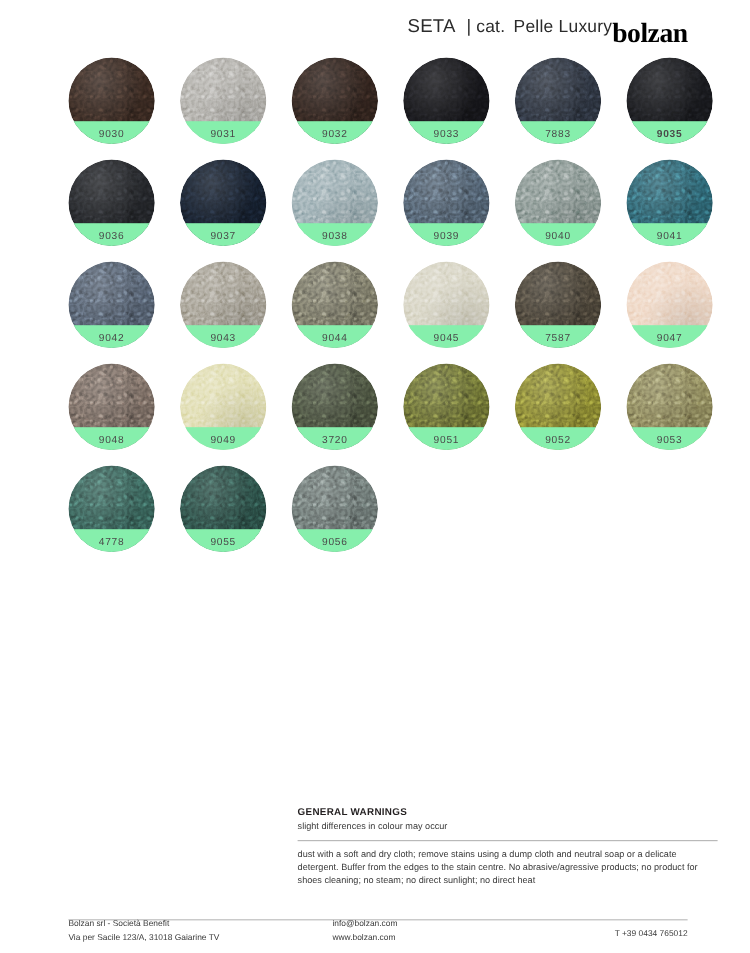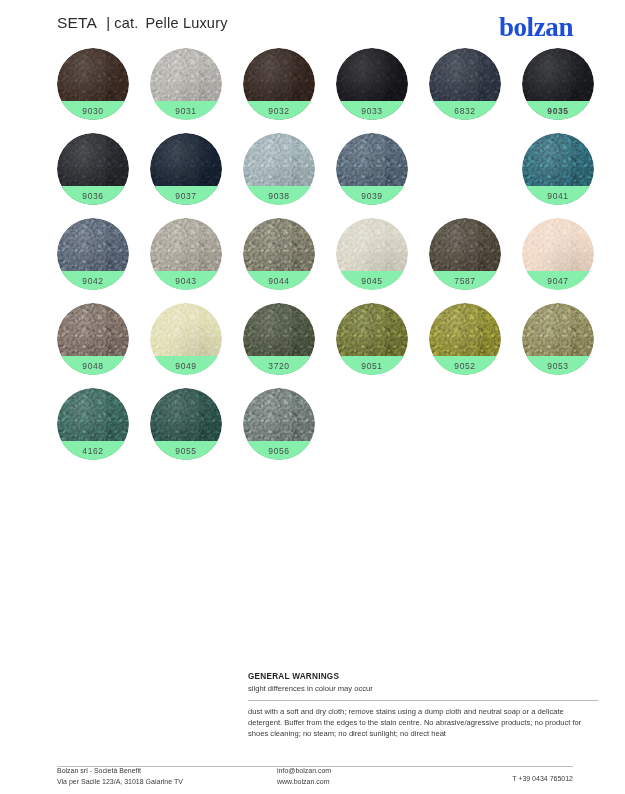--- a/index.html
+++ b/index.html
@@ -24,21 +24,21 @@
 
   
   .header {
     position: absolute;
     left: 57px;
     top: 6px;
     right: 52px;
     height: 34px;
     display: flex;
     align-items: center;
-    justify-content: space-between;
+    justify-content: flex-end;
   }
   .title-line {
     display: flex;
     align-items: baseline;
     font-size: 15.5px;
     letter-spacing: 0.2px;
     color: #2b2b2b;
     white-space: nowrap;
   }
   .title-main { font-size: 15.5px; }
@@ -46,23 +46,23 @@
     margin: 0 4px 0 9px;
     color: #2b2b2b;
     font-size: 15px;
   }
   .title-cat { font-size: 14.5px; }
   .title-name { font-size: 14.5px; margin-left: 7px; }
 
   .logo {
     font-family: "Liberation Serif", serif;
     font-weight: 700;
-    font-size: 27px;
+    font-size: 23px;
     letter-spacing: -0.4px;
-    color: #1d4ed8;
+    color: #000000;
     line-height: 1;
     margin-top: 8px;
   }
 
   
   .grid {
     position: absolute;
     left: 57px;
     top: 48px;
     width: 530px;
@@ -254,21 +254,21 @@
           <div class="label-band">
             <span>9033</span>
           </div>
         </div>
         <div class="swatch" style="left: 372px;">
           <div class="swatch-color" style="background:#2e3541"></div>
           <div class="grain"></div>
           <div class="grain-2"></div>
           <div class="sheen"></div>
           <div class="label-band">
-            <span>6832</span>
+            <span>7883</span>
           </div>
         </div>
         <div class="swatch" style="left: 465px; font-weight: bold;">
           <div class="swatch-color" style="background:#191a1e"></div>
           <div class="grain"></div>
           <div class="grain-2"></div>
           <div class="sheen"></div>
           <div class="label-band">
             <span>9035</span>
           </div>
@@ -304,20 +304,29 @@
         </div>
         <div class="swatch" style="left: 279px;">
           <div class="swatch-color" style="background:#526272"></div>
           <div class="grain"></div>
           <div class="grain-2"></div>
           <div class="sheen"></div>
           <div class="label-band">
             <span>9039</span>
           </div>
         </div>
+        <div class="swatch" style="left: 372px;">
+          <div class="swatch-color" style="background:#8d9a96"></div>
+          <div class="grain"></div>
+          <div class="grain-2"></div>
+          <div class="sheen"></div>
+          <div class="label-band">
+            <span>9040</span>
+          </div>
+        </div>
         <div class="swatch" style="left: 465px;">
           <div class="swatch-color" style="background:#2e6674"></div>
           <div class="grain"></div>
           <div class="grain-2"></div>
           <div class="sheen"></div>
           <div class="label-band">
             <span>9041</span>
           </div>
         </div>
       </div>
@@ -433,21 +442,21 @@
           </div>
         </div>
       </div>
       <div class="grid-row">
         <div class="swatch" style="left: 0px;">
           <div class="swatch-color" style="background:#39645b"></div>
           <div class="grain"></div>
           <div class="grain-2"></div>
           <div class="sheen"></div>
           <div class="label-band">
-            <span>4162</span>
+            <span>4778</span>
           </div>
         </div>
         <div class="swatch" style="left: 93px;">
           <div class="swatch-color" style="background:#2c5048"></div>
           <div class="grain"></div>
           <div class="grain-2"></div>
           <div class="sheen"></div>
           <div class="label-band">
             <span>9055</span>
           </div>

